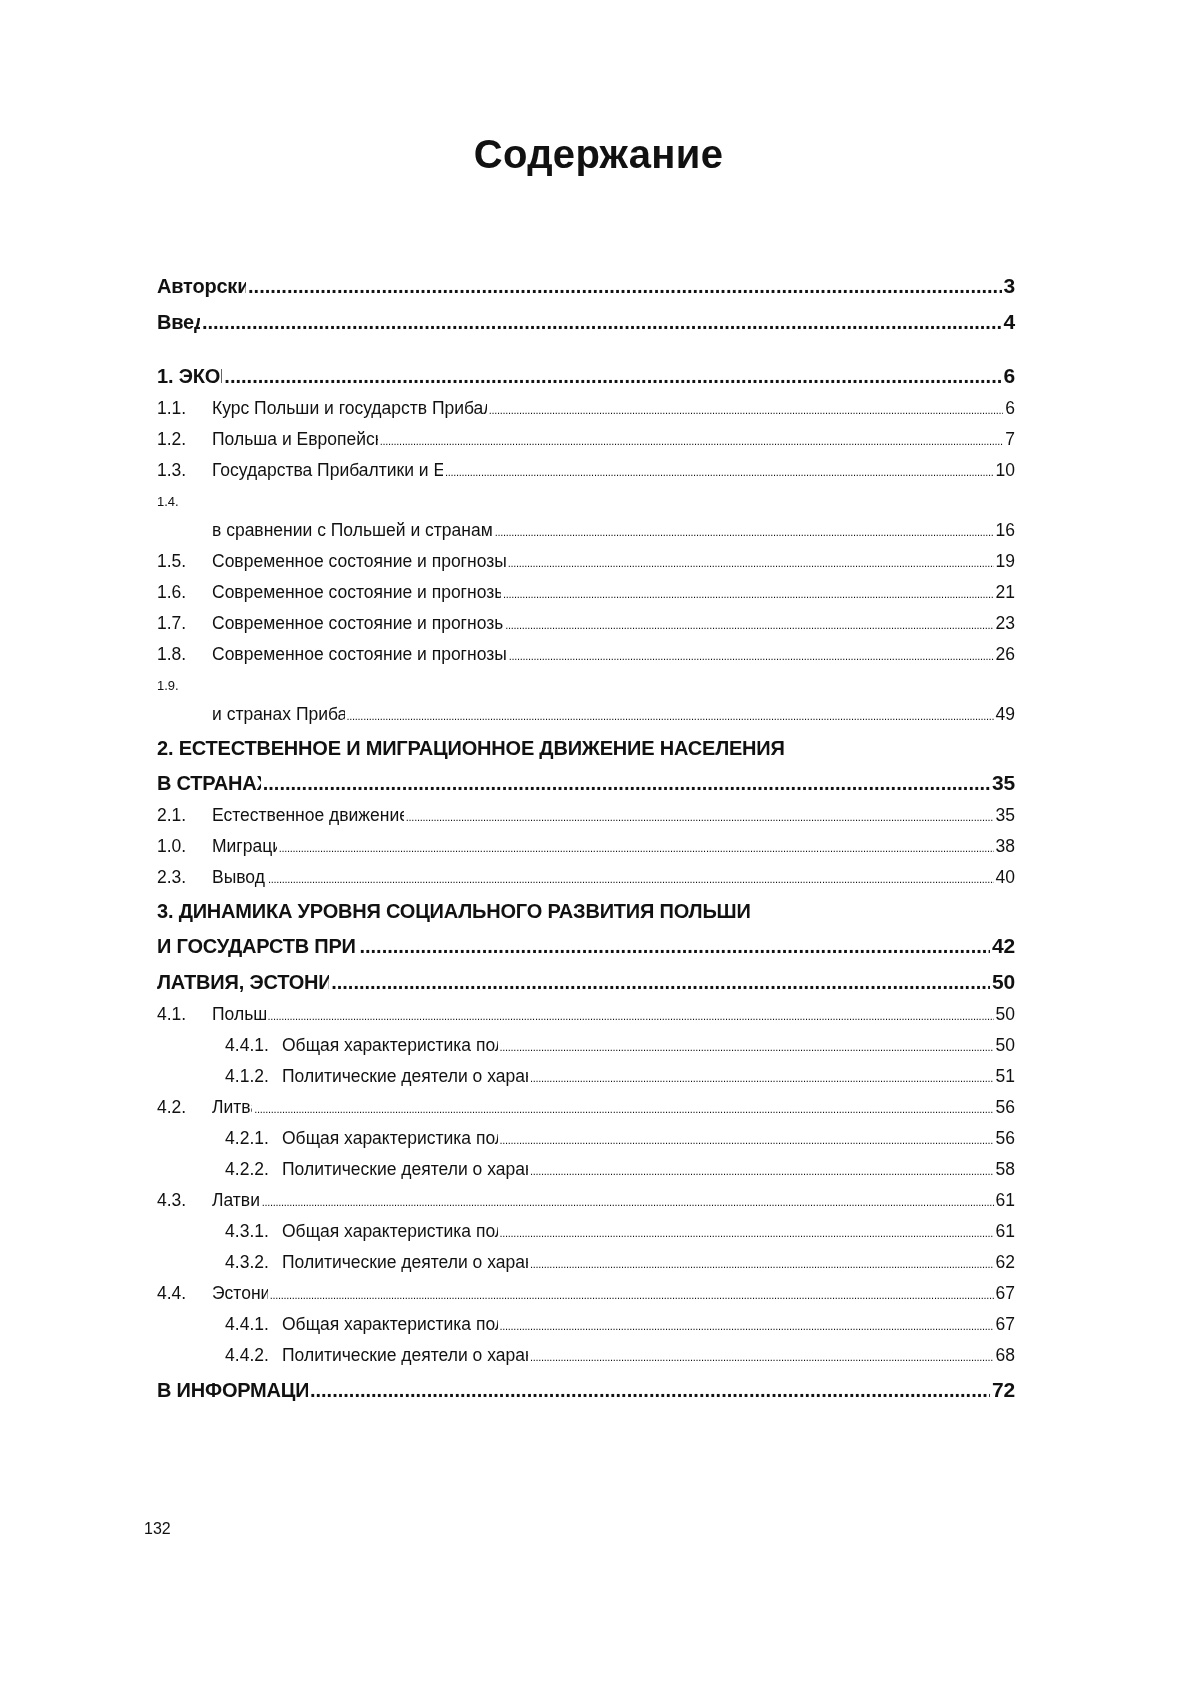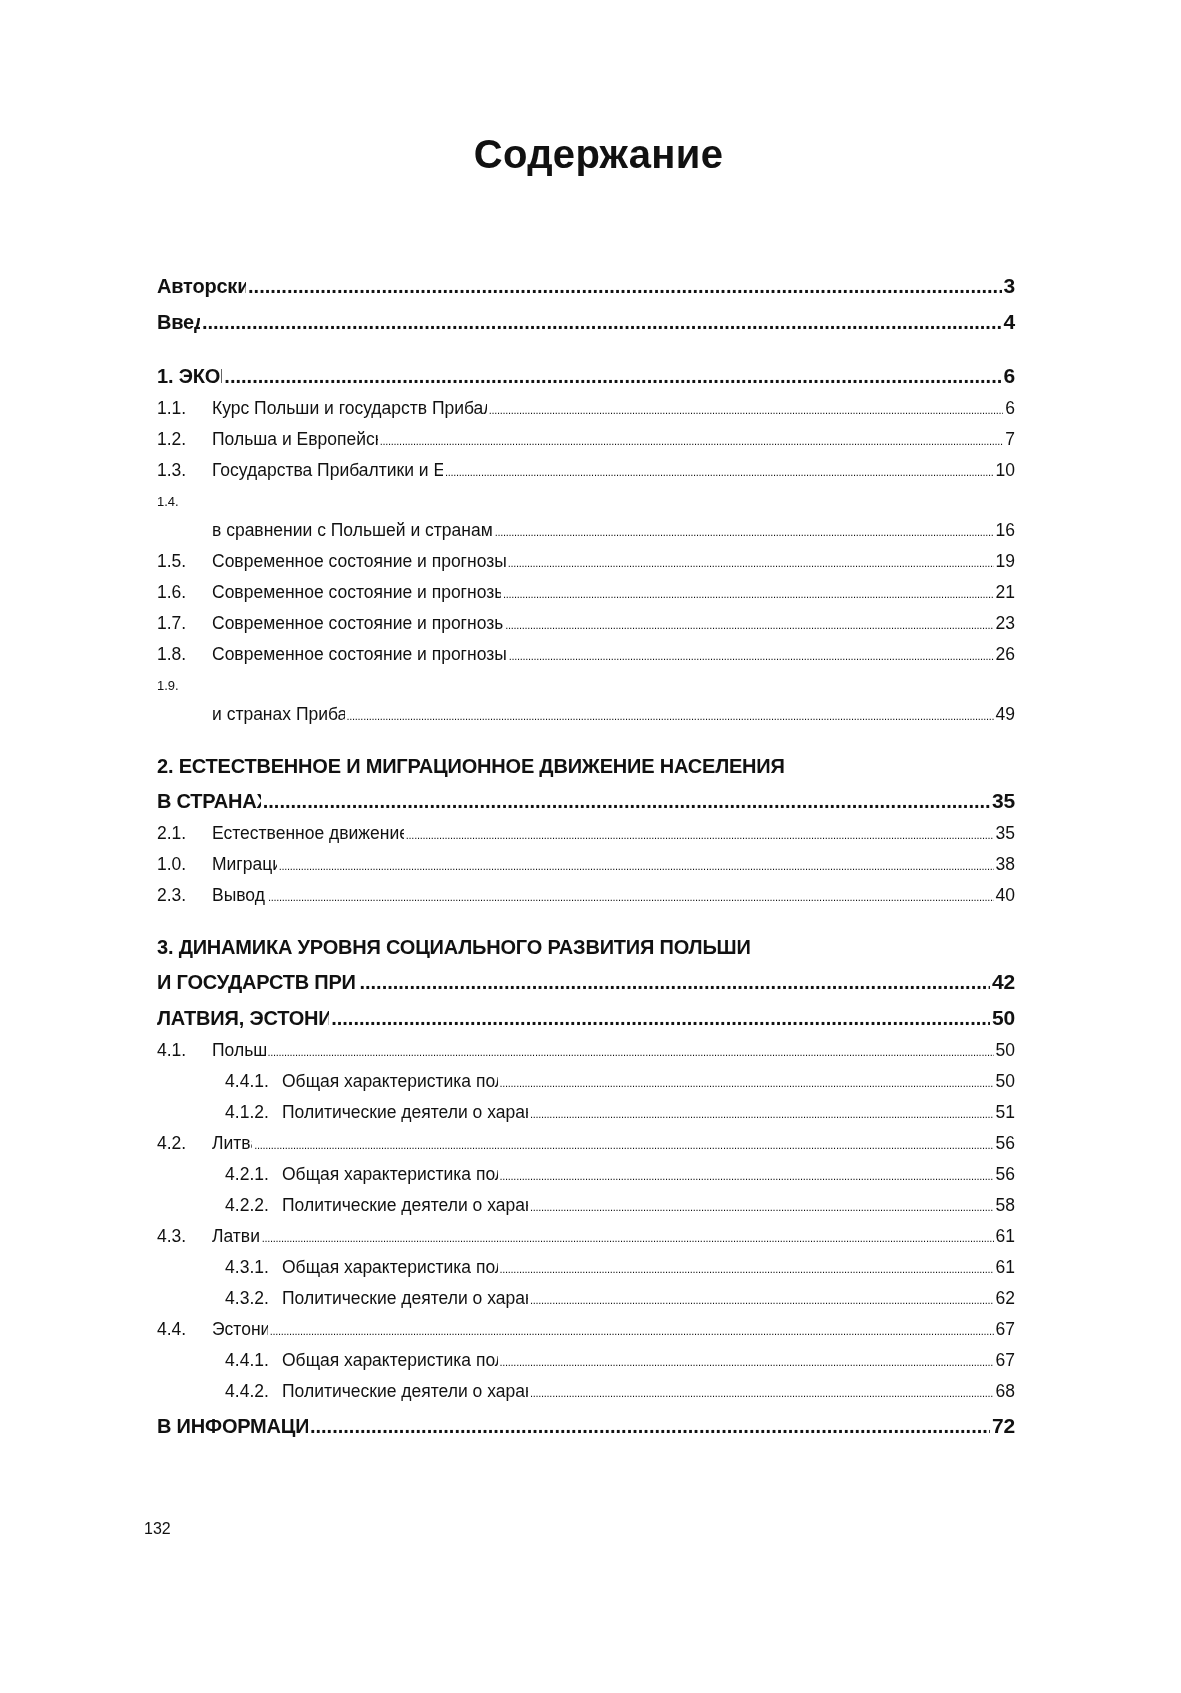--- a/index.html
+++ b/index.html
@@ -68,21 +68,20 @@
     }
     .chapter .leader { letter-spacing: 0; }
     .chapter .page { font-size: 21px; }
     .chapter.gap-top { margin-top: 18px; }
     .chapter-line1 {
       font-weight: bold;
       font-size: 20px;
       line-height: 34px;
       letter-spacing: -0.2px;
       white-space: nowrap;
-      margin-top: 18px;
     }
 
     
     .sub {
       font-size: 17.5px;
       line-height: 29px;
     }
     .sub .num {
       width: 55px;
     }

